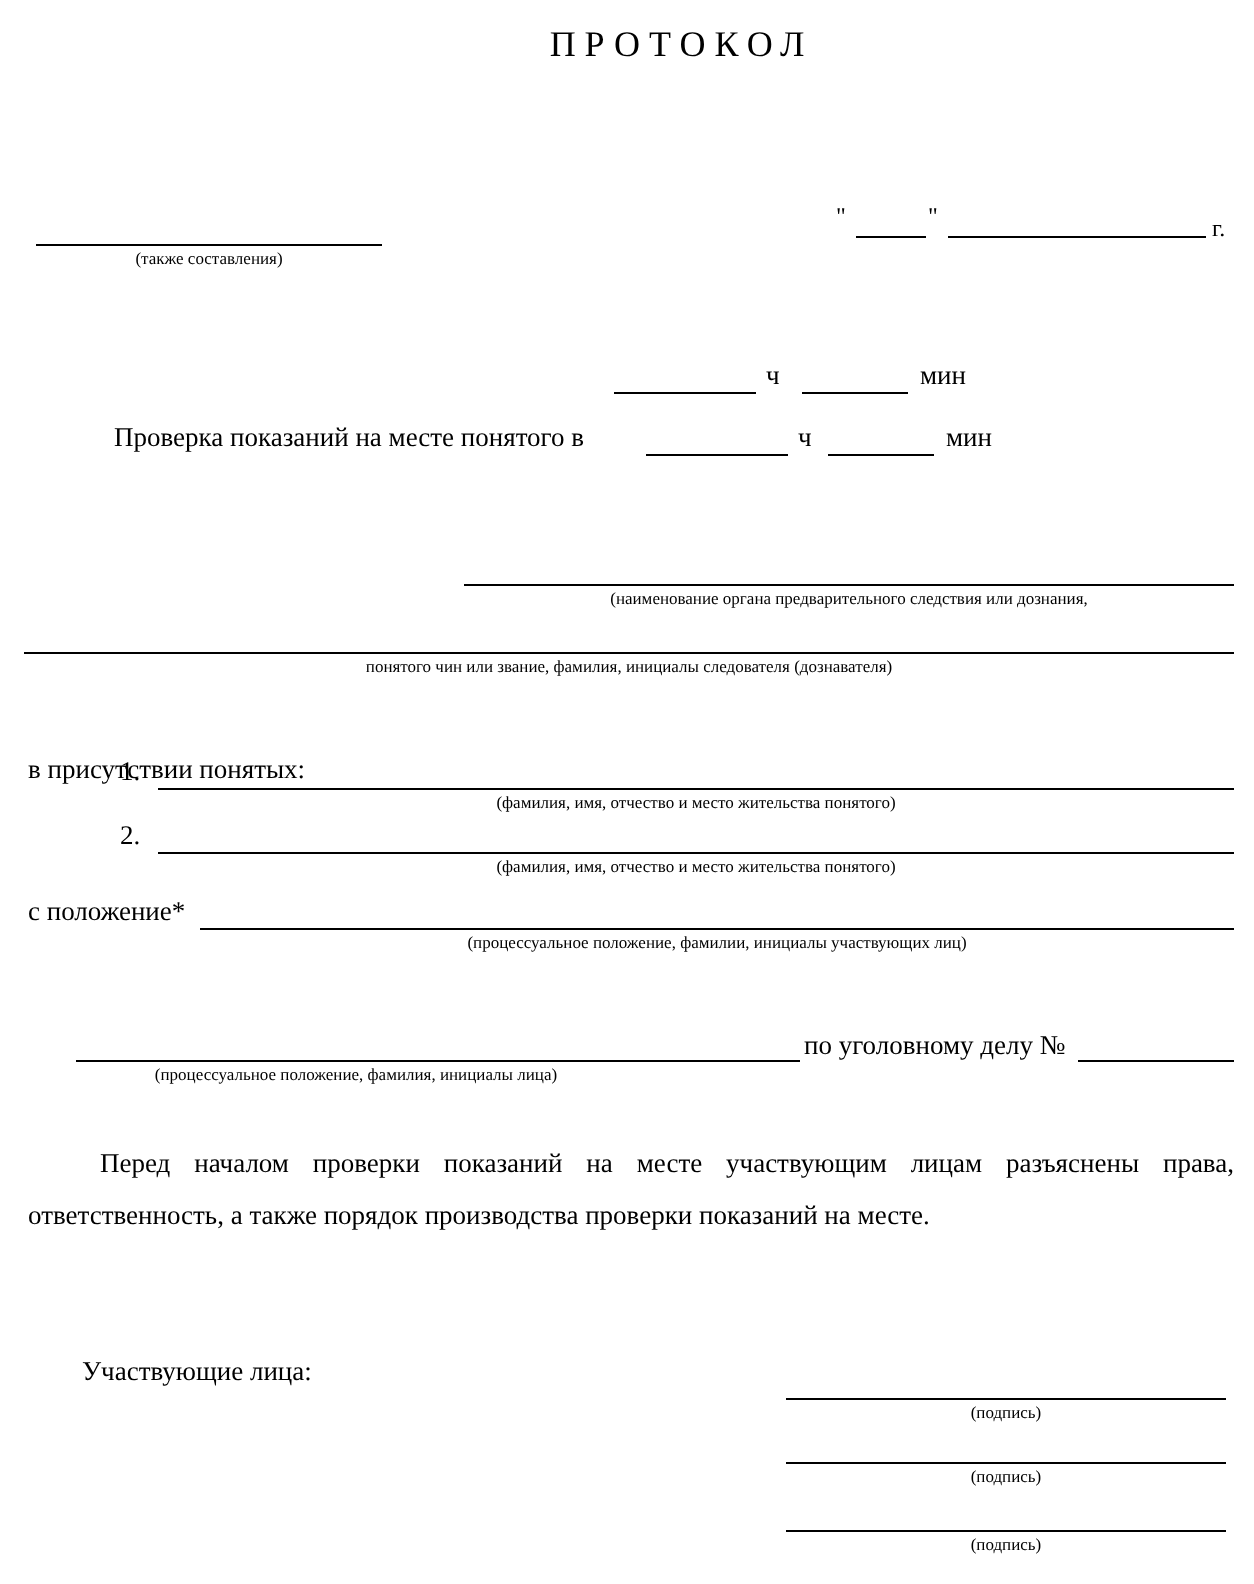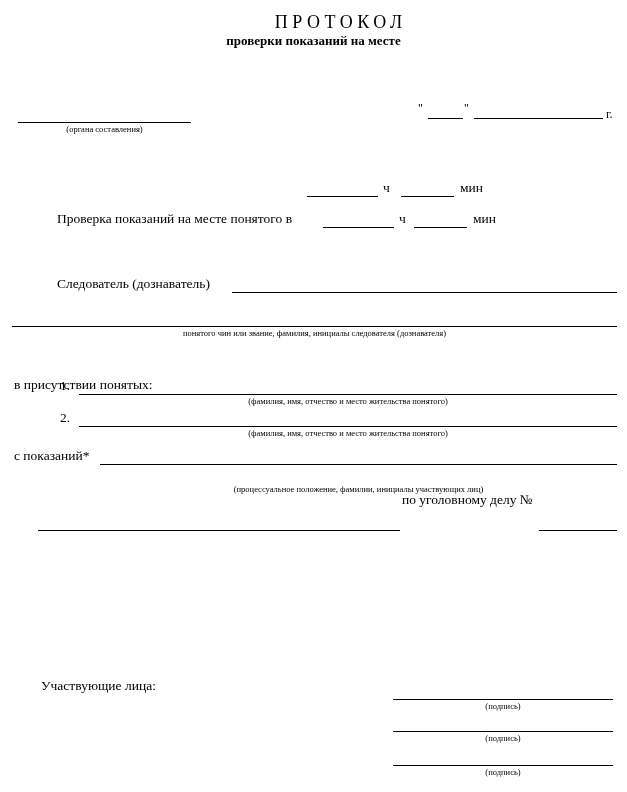--- a/index.html
+++ b/index.html
@@ -78,67 +78,70 @@
     display: inline-block;
     width: 36px;
   }
 </style>
 </head>
 <body>
 
 <div class="page">
 
   <div class="title-main">ПРОТОКОЛ</div>
-  <div class="title-sub">проверки показаний на месте</div>
 
   <div class="rule" style="left:18px; top:122px; width:173px;"></div>
-  <div class="cap" style="left:18px; top:124px; width:173px;">(органа составления)</div>
+  <div class="cap" style="left:18px; top:124px; width:173px;">(также составления)</div>
 
   <div class="t" style="left:418px; top:101px; font-size:12px;">"</div>
   <div class="rule" style="left:428px; top:118px; width:35px;"></div>
   <div class="t" style="left:464px; top:101px; font-size:12px;">"</div>
   <div class="rule" style="left:474px; top:118px; width:129px;"></div>
   <div class="t" style="left:606px; top:107px; font-size:12px;">г.</div>
 
   <div class="rule" style="left:307px; top:196px; width:71px;"></div>
   <div class="t" style="left:383px; top:180px;">ч</div>
   <div class="rule" style="left:401px; top:196px; width:53px;"></div>
   <div class="t" style="left:460px; top:180px;">мин</div>
 
   <div class="t" style="left:57px; top:211px;">Проверка показаний на месте понятого в</div>
   <div class="rule" style="left:323px; top:227px; width:71px;"></div>
   <div class="t" style="left:399px; top:211px;">ч</div>
   <div class="rule" style="left:414px; top:227px; width:53px;"></div>
   <div class="t" style="left:473px; top:211px;">мин</div>
 
-  <div class="t" style="left:57px; top:276px;">Следователь  (дознаватель)</div>
   <div class="rule" style="left:232px; top:292px; width:385px;"></div>
+  <div class="cap" style="left:232px; top:294px; width:385px;">(наименование органа предварительного следствия или дознания,</div>
 
   <div class="rule" style="left:12px; top:326px; width:605px;"></div>
   <div class="cap" style="left:12px; top:328px; width:605px;">понятого  чин  или звание, фамилия, инициалы следователя (дознавателя)</div>
 
   <div class="t" style="left:14px; top:377px;text-align:center;">в присутствии понятых:</div>
 
   <div class="t" style="left:60px; top:378px;">1.</div>
   <div class="rule" style="left:79px; top:394px; width:538px;"></div>
   <div class="cap" style="left:79px; top:396px; width:538px;">(фамилия, имя, отчество и место жительства понятого)</div>
 
   <div class="t" style="left:60px; top:410px;">2.</div>
   <div class="rule" style="left:79px; top:426px; width:538px;"></div>
   <div class="cap" style="left:79px; top:428px; width:538px;">(фамилия, имя, отчество и место жительства понятого)</div>
 
-  <div class="t" style="left:14px; top:448px;">с показаний*</div>
+  <div class="t" style="left:14px; top:448px;">с положение*</div>
   <div class="rule" style="left:100px; top:464px; width:517px;"></div>
-  <div class="cap" style="left:100px; top:484px; width:517px;">(процессуальное положение, фамилии, инициалы участвующих лиц)</div>
+  <div class="cap" style="left:100px; top:466px; width:517px;">(процессуальное положение, фамилии, инициалы участвующих лиц)</div>
 
 
   <div class="rule" style="left:38px; top:530px; width:362px;"></div>
-  <div class="t" style="left:402px; top:492px;">по уголовному делу  №</div>
+  <div class="t" style="left:402px; top:515px;">по уголовному делу  №</div>
   <div class="rule" style="left:539px; top:530px; width:78px;"></div>
+  <div class="cap" style="left:38px; top:532px; width:280px;">(процессуальное положение, фамилия, инициалы лица)</div>
 
+  <div class="para-body" style="left:14px; top:569px; width:603px;">
+    <span class="ind"></span><span>Перед началом проверки показаний на месте участвующим лицам разъяснены  права, ответственность, а также порядок производства проверки показаний на месте.</span>
+  </div>
 
   <div class="t" style="left:41px; top:678px;">Участвующие лица:</div>
 
   <div class="rule" style="left:393px; top:699px; width:220px;"></div>
   <div class="cap" style="left:393px; top:701px; width:220px;">(подпись)</div>
 
   <div class="rule" style="left:393px; top:731px; width:220px;"></div>
   <div class="cap" style="left:393px; top:733px; width:220px;">(подпись)</div>
 
   <div class="rule" style="left:393px; top:765px; width:220px;"></div>

